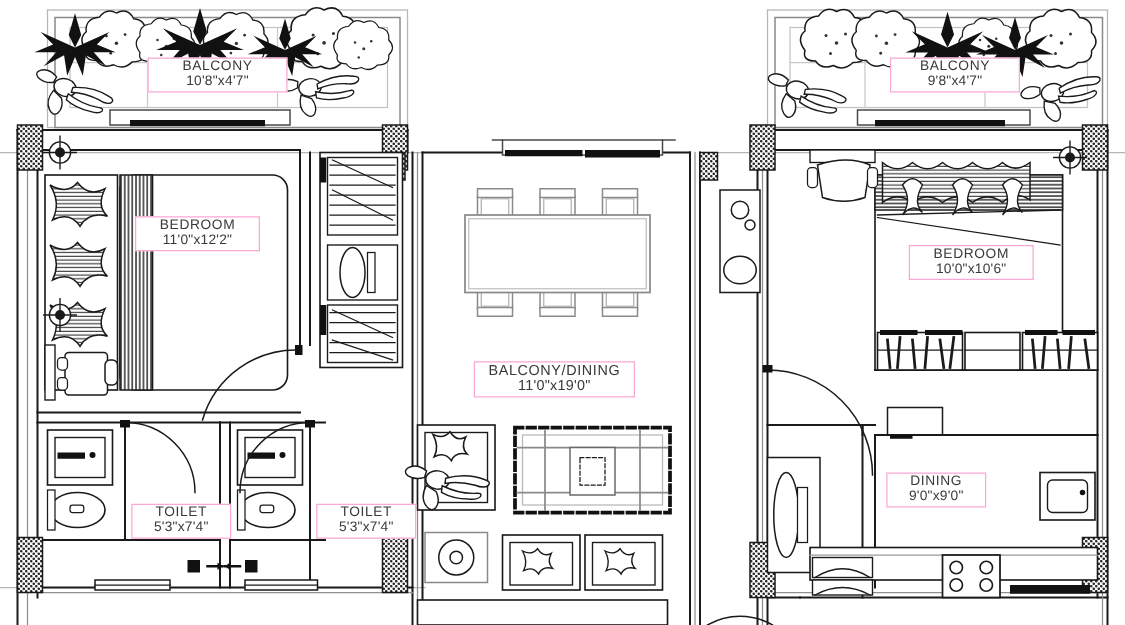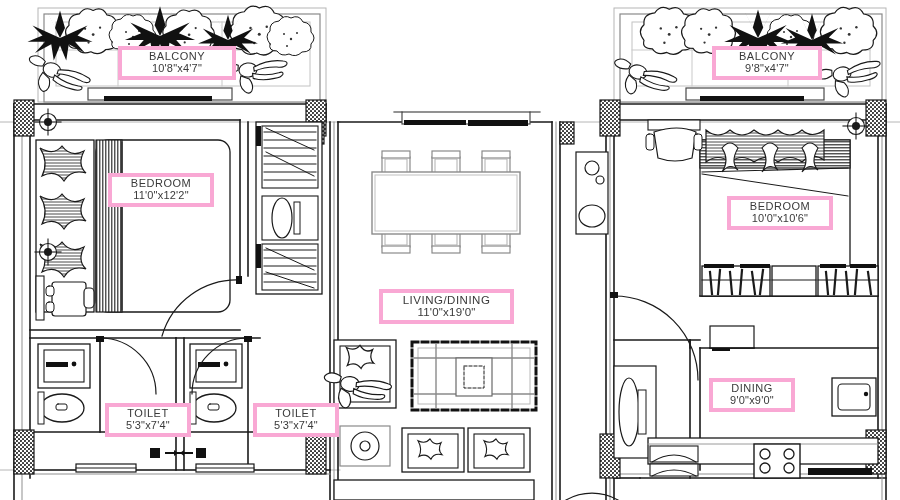--- a/index.html
+++ b/index.html
@@ -1,20 +1,20 @@
 <!DOCTYPE html>
 <html><head>
 <meta charset="utf-8">
 <style>
   html,body{margin:0;padding:0;background:#ffffff;}
   body{width:900px;height:500px;overflow:hidden;
        font-family:"Liberation Sans", sans-serif;}
   #plan-root{position:relative;width:900px;height:500px;background:#fff;}
   #plan-svg{position:absolute;left:0;top:0;width:900px;height:500px;}
-  .room-label{position:absolute;border:4px solid #f9a8d4;background:#ffffff;
+  .room-label{position:absolute;border:1px solid #f9a8d4;background:#ffffff;
               text-align:center;line-height:1.08;color:#3a3a3a;
               font-family:"Liberation Sans", sans-serif;white-space:nowrap;
               padding:1px 3px;}
   .room-label .rl-name{display:block;letter-spacing:.5px;}
   .room-label .rl-dim{display:block;letter-spacing:.2px;}
 </style>
 </head>
 <body>
 
 <div id="plan-root">
@@ -490,21 +490,21 @@
     <span class="rl-name">BEDROOM</span>
     <span class="rl-dim">11'0"x12'2"</span>
   </div>
 
   <div class="room-label" style="left:727px;top:196px;width:92px;font-size:11px;">
     <span class="rl-name">BEDROOM</span>
     <span class="rl-dim">10'0"x10'6"</span>
   </div>
 
   <div class="room-label" style="left:379px;top:289px;width:121px;font-size:11.5px;">
-    <span class="rl-name">LIVING/DINING</span>
+    <span class="rl-name">BALCONY/DINING</span>
     <span class="rl-dim">11'0"x19'0"</span>
   </div>
 
   <div class="room-label" style="left:105px;top:403px;width:72px;font-size:11px;">
     <span class="rl-name">TOILET</span>
     <span class="rl-dim">5'3"x7'4"</span>
   </div>
 
   <div class="room-label" style="left:253px;top:403px;width:72px;font-size:11px;">
     <span class="rl-name">TOILET</span>

